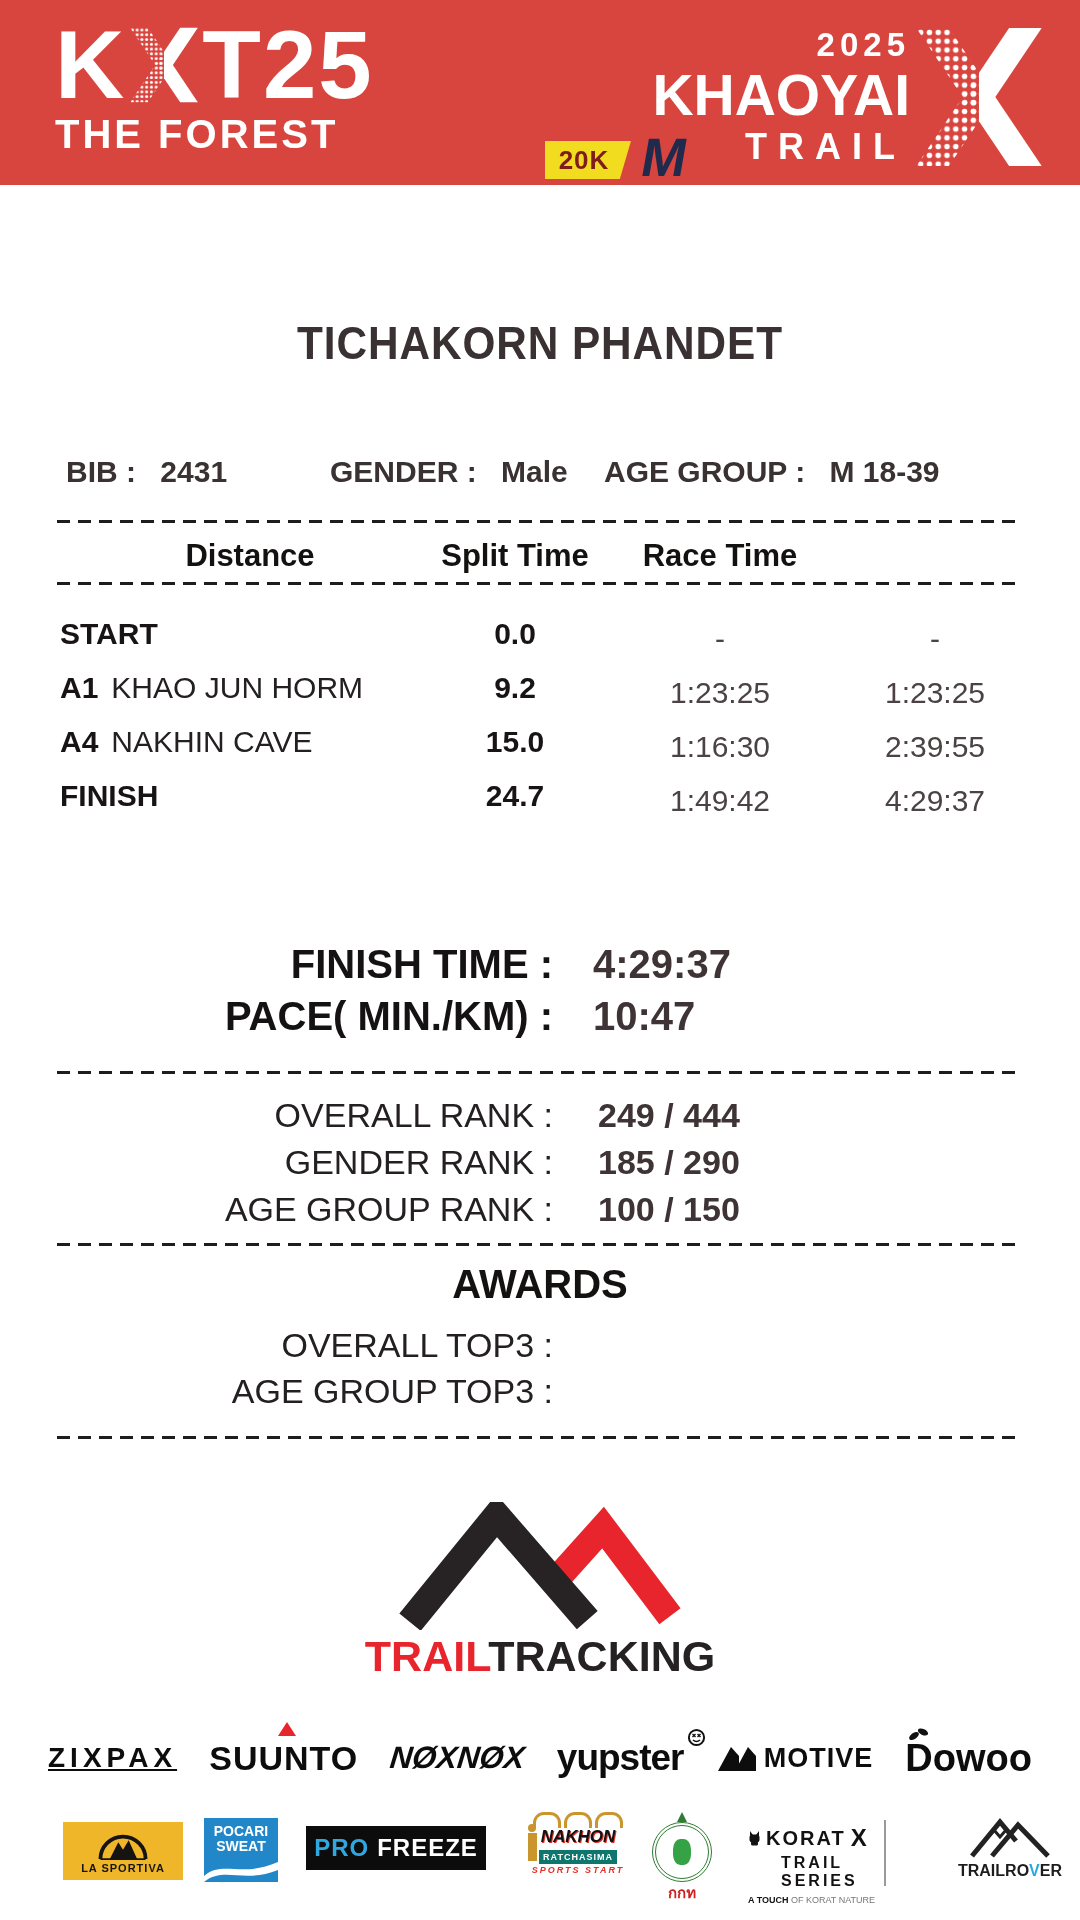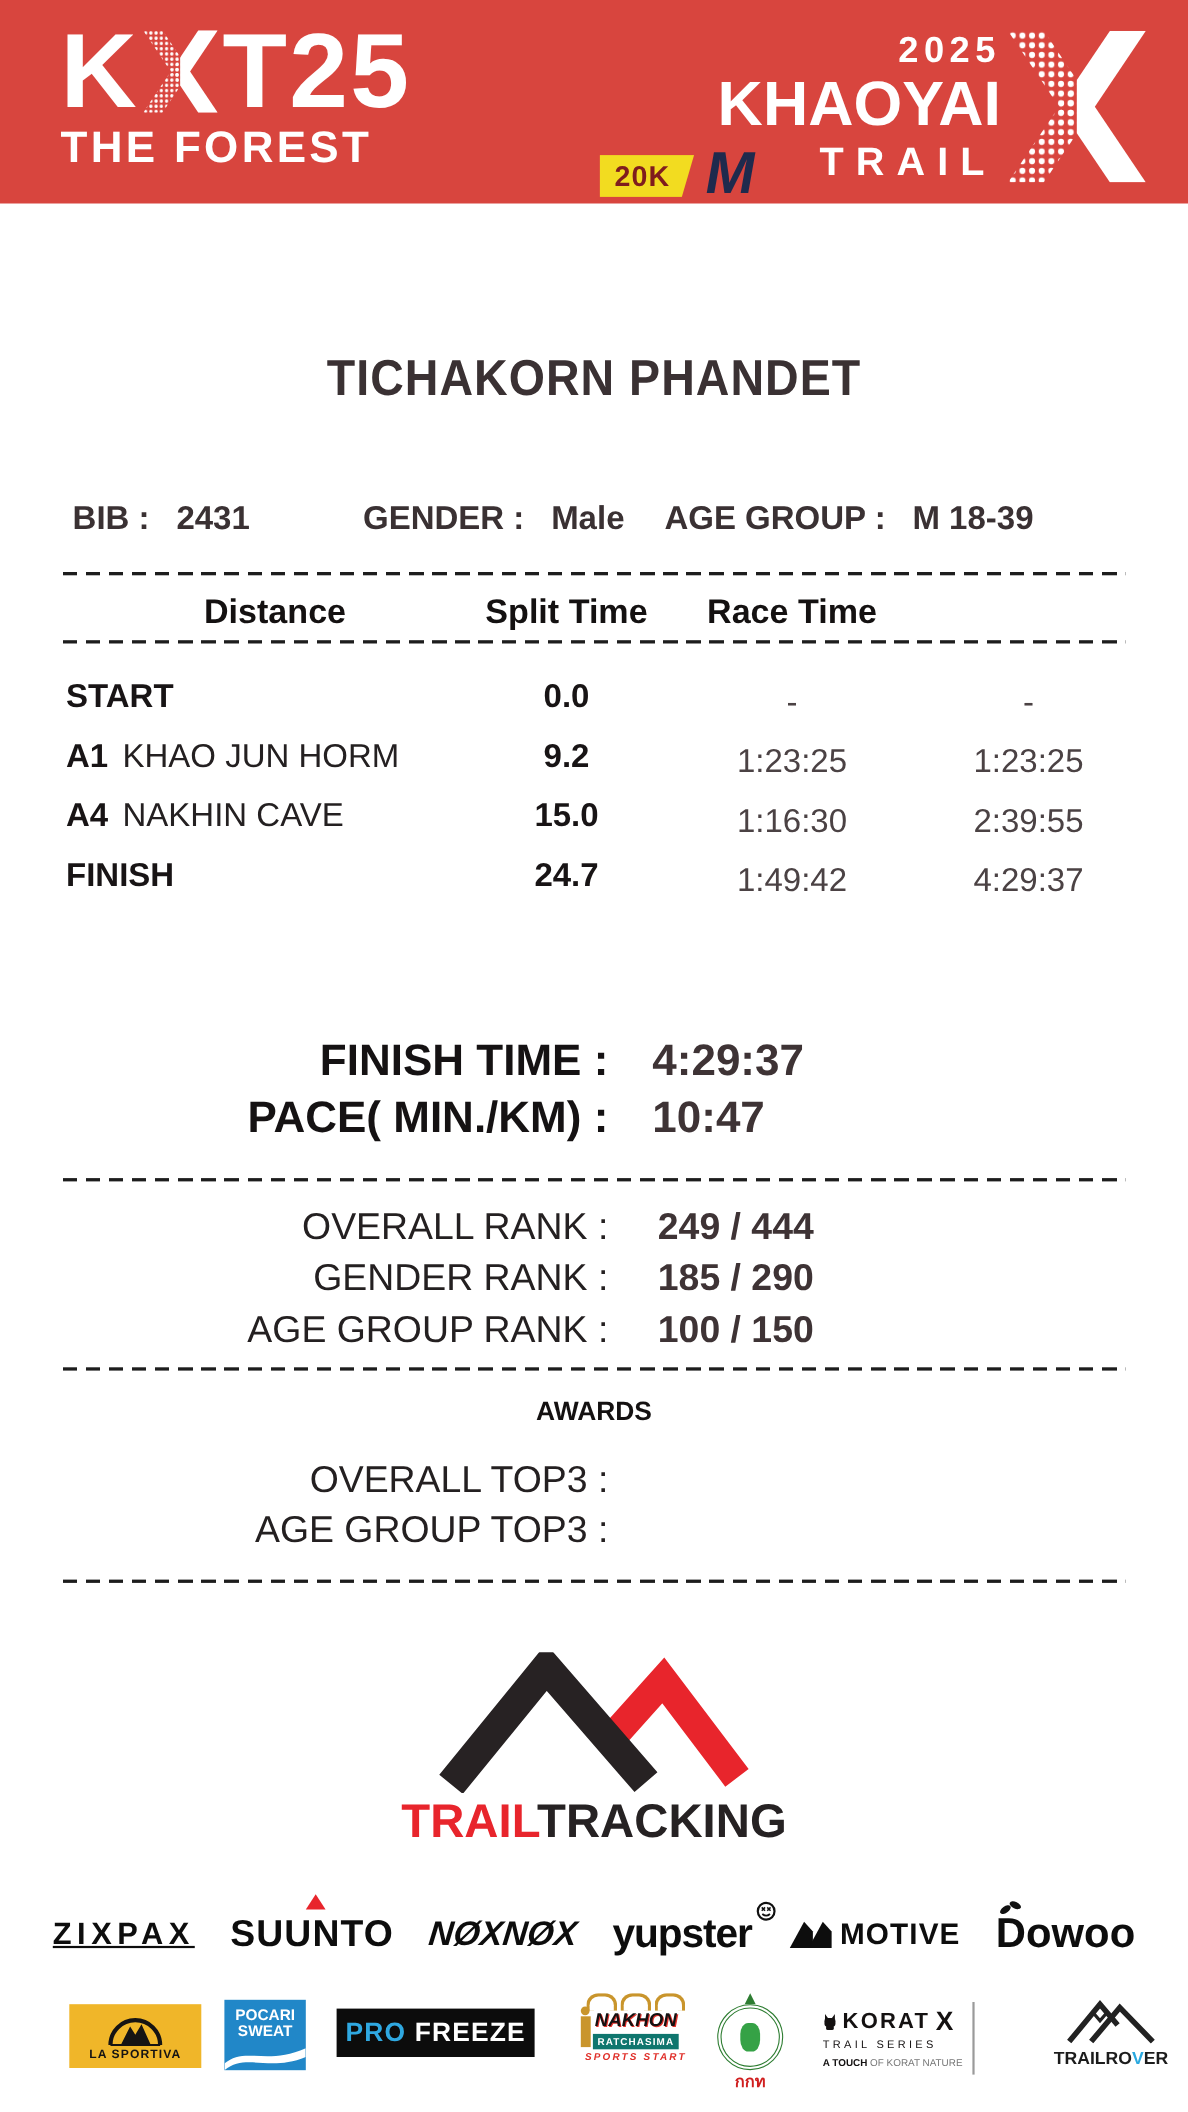--- a/index.html
+++ b/index.html
@@ -52,21 +52,21 @@
   .two-col{position:absolute;left:60px;right:60px;display:grid;grid-template-columns:493px 1fr;}
   .sum{top:938px;}
   .sum > div{height:52px;line-height:52px;}
   .sum .lbl{font-size:40px;font-weight:800;color:#151213;text-align:right;white-space:nowrap;}
   .sum .val{font-size:40px;font-weight:800;color:#3E3335;padding-left:40px;white-space:nowrap;}
   .ranks{top:1092px;}
   .ranks > div{height:47px;line-height:47px;}
   .ranks .lbl{font-size:34px;font-weight:400;color:#242021;text-align:right;white-space:nowrap;}
   .ranks .val{font-size:34px;font-weight:800;color:#3E3335;padding-left:45px;white-space:nowrap;}
   .awttl{position:absolute;top:1262px;left:0;width:100%;text-align:center;
-         font-size:24px;font-weight:800;color:#141111;height:44px;line-height:44px;}
+         font-size:40px;font-weight:800;color:#141111;height:44px;line-height:44px;}
   .aw{top:1322px;}
   .aw > div{height:46px;line-height:46px;}
   .aw .lbl{font-size:34px;font-weight:400;color:#242021;text-align:right;white-space:nowrap;}
   .aw .val{font-size:34px;padding-left:45px;}
 
   
   .ttm{position:absolute;top:1502px;left:50%;margin-left:-150px;}
   .ttw{position:absolute;top:1632px;left:0;width:100%;text-align:center;
        font-size:43px;font-weight:900;letter-spacing:0px;}
   .ttw .red{color:#E8252C;}
@@ -112,21 +112,21 @@
   .nk .sc{font-size:9px;font-weight:900;font-style:italic;color:#E0302A;letter-spacing:2px;margin-top:1px;}
   .crest{left:650px;top:0px;width:64px;height:92px;text-align:center;}
   .crest .spire{width:0;height:0;margin:0 auto;border-left:5px solid transparent;border-right:5px solid transparent;border-bottom:10px solid #2E7D32;}
   .crest .ring{width:52px;height:52px;margin:0 auto;border:4px double #2E7D32;border-radius:50%;position:relative;}
   .crest .fig{position:absolute;left:50%;top:50%;width:18px;height:26px;margin:-13px 0 0 -9px;background:#35A246;border-radius:40%;}
   .crest .sat{font-size:15px;font-weight:700;color:#D01F1F;line-height:18px;margin-top:2px;}
   .ko{left:748px;top:12px;width:126px;}
   .ko .r1{display:flex;align-items:center;gap:5px;}
   .ko .kt{font-size:20px;font-weight:900;letter-spacing:2px;color:#141111;}
   .ko .kx{font-size:24px;font-weight:900;color:#141111;}
-  .ko .r2{font-size:10px;font-weight:400;letter-spacing:3px;color:#141111;margin-top:2px;}
+  .ko .r2{font-size:16px;font-weight:700;letter-spacing:3px;color:#141111;margin-top:2px;margin-left:33px;}
   .ko .r3{font-size:9px;margin-top:5px;color:#141111;white-space:nowrap;}
   .ko .r3 .b{font-weight:900;}
   .ko .r3 .g{color:#777;}
   .kodiv{left:884px;top:8px;width:2px;height:66px;background:#9a9a9a;}
   .tv{left:916px;top:2px;width:116px;text-align:center;margin-left:36px;}
   .tv .tvt{font-size:16px;font-weight:900;letter-spacing:0px;color:#1c1c1c;}
   .tv .tvv{color:#29A8DF;}
 </style>
 </head>
 <body>

